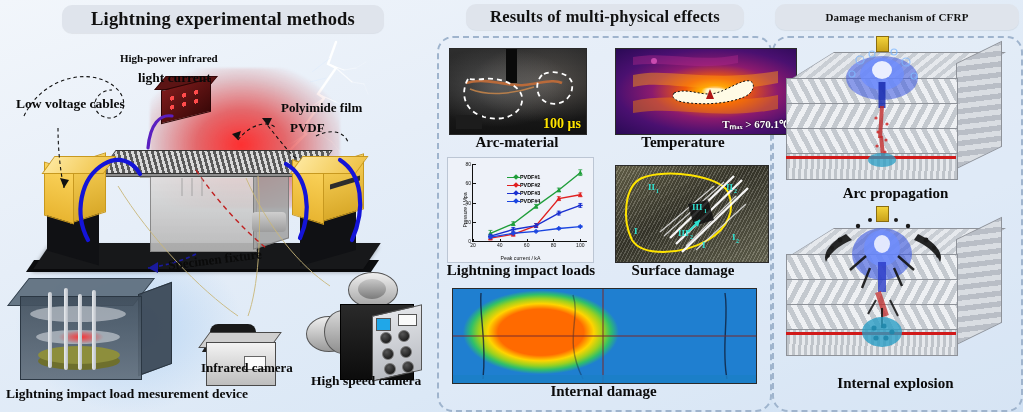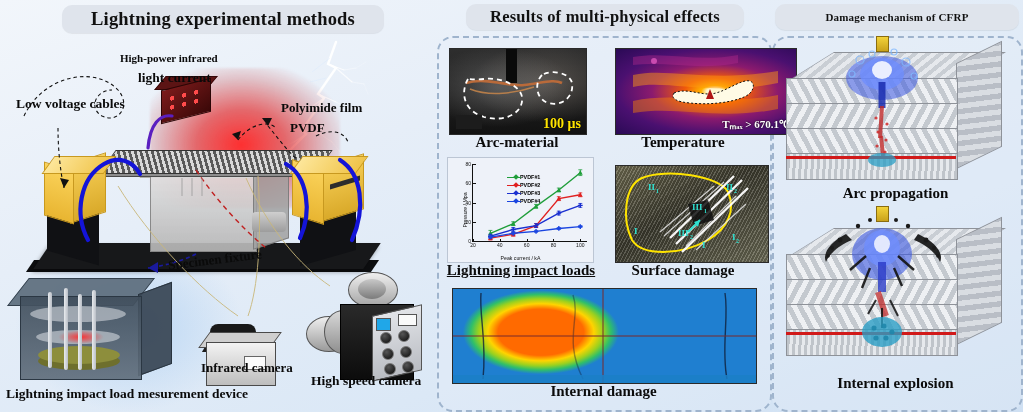--- a/index.html
+++ b/index.html
@@ -554,21 +554,21 @@
           <div class="tickmk" style="bottom: 0px; height: 2.5px; width: 1px; left: 47.0588%;"></div>
           <div class="xtick" style="left: 70.5882%;">80</div>
           <div class="tickmk" style="bottom: 0px; height: 2.5px; width: 1px; left: 70.5882%;"></div>
           <div class="xtick" style="left: 94.1176%;">100</div>
           <div class="tickmk" style="bottom: 0px; height: 2.5px; width: 1px; left: 94.1176%;"></div>
         </div>
     </div>
     <div class="ylab">Pressure / Mpa</div>
     <div class="xlab">Peak current / kA</div>
   </div>
-  <div class="caption" style="left:436px;top:262px;width:170px;font-size:15px;text-decoration:underline;">Lightning impact loads</div>
+  <div class="caption" style="left:436px;top:262px;width:170px;font-size:15px;">Lightning impact loads</div>
 
   <div class="media" id="surf-img">
     <svg viewBox="0 0 152 96" style="position:absolute;inset:0;width:100%;height:100%;">
       <path d="M26 12 C8 20 6 54 16 74 C26 90 64 90 92 74 C112 62 120 44 112 26 C104 10 50 2 26 12 Z" fill="none" stroke="#ffe400" stroke-width="2"></path>
       <g stroke="#ffffff" stroke-width="2.4" fill="none" opacity=".95">
         <path d="M126 14 L60 78"></path>
           <path d="M132 22 L66 86"></path>
         <path d="M118 10 L54 72"></path>
       </g>
       <g stroke="#e8e8e8" stroke-width="1.2" fill="none" opacity=".85">

